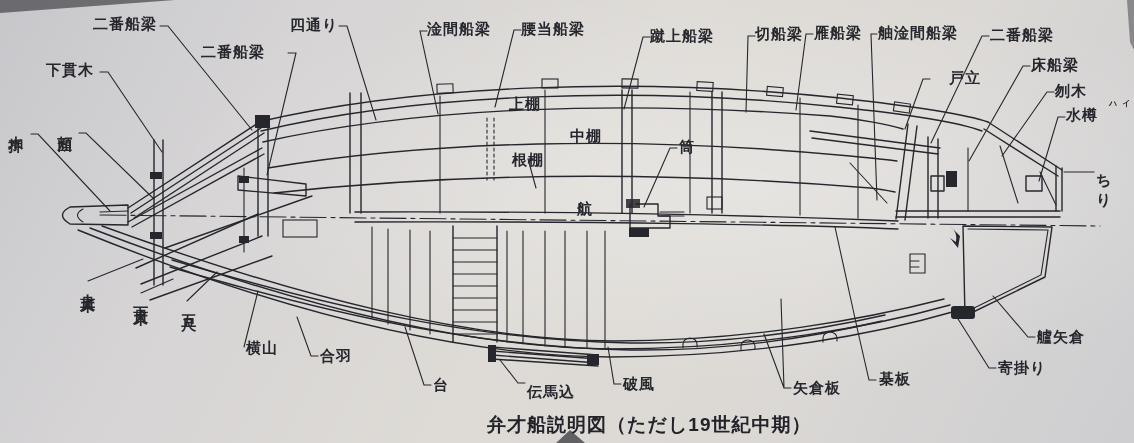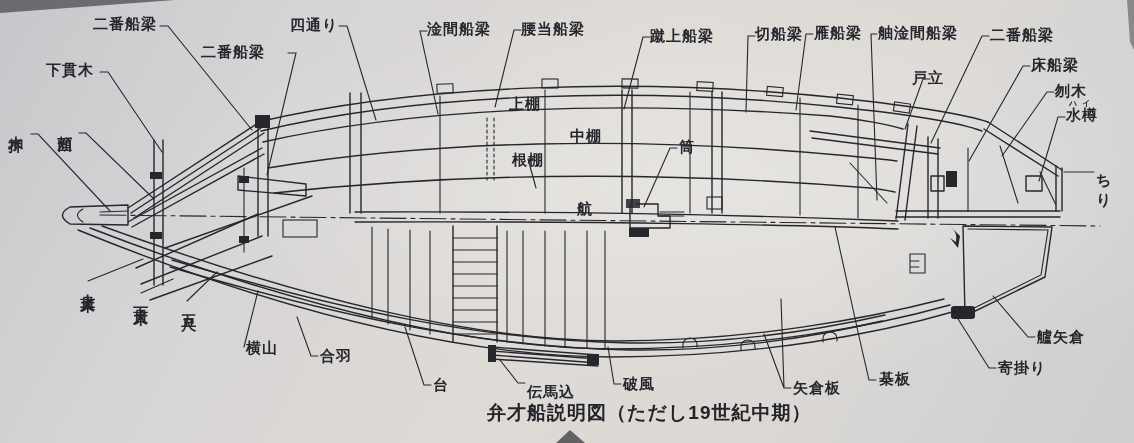--- a/index.html
+++ b/index.html
@@ -10,23 +10,23 @@
       radial-gradient(ellipse at 62% 42%, rgba(255,255,255,.28) 0%, rgba(255,255,255,0) 55%),
       linear-gradient(118deg,#c7c7cb 0%,#d6d4d5 22%,#dedbd6 48%,#dcd9d5 68%,#ccccd0 100%);
     padding-left: 40px;
   }
   #stage svg{position:absolute;left:0;top:0;}
   .lab{
     position:absolute;color:#26262d;font-size:15px;font-weight:600;
     letter-spacing:1px;white-space:nowrap;line-height:1.05;
   }
   .v{writing-mode:vertical-rl;text-orientation:upright;letter-spacing:2px;}
-  .ruby{position:absolute;font-size:8px;font-weight:600;color:#26262d;letter-spacing:5px;}
+  .ruby{position:absolute;font-size:8px;font-weight:600;color:#26262d;letter-spacing:5px;margin-left:40px;}
   .caption{
-    position:absolute;left:487px;top:400px;color:#222228;
+    position:absolute;left:487px;top:412px;color:#222228;
     font-size:19px;font-weight:700;letter-spacing:1px;white-space:nowrap;
   }
   .ink{stroke:#26262d;fill:none;stroke-width:1.4;stroke-linecap:round;stroke-linejoin:round;}
   .ink2{stroke:#26262d;fill:none;stroke-width:1.1;stroke-linecap:round;}
   .fill{fill:#26262d;stroke:none;}
   .shadow{fill:#4b4b50;stroke:none;}
 </style>
 </head>
 <body>
 
@@ -212,21 +212,21 @@
   <div class="lab" style="left:46px;top:62px">下貫木</div>
   <div class="lab" style="left:201px;top:44px">二番船梁</div>
   <div class="lab" style="left:290px;top:17px">四通り</div>
   <div class="lab" style="left:427px;top:21px">淦間船梁</div>
   <div class="lab" style="left:521px;top:21px">腰当船梁</div>
   <div class="lab" style="left:650px;top:28px">蹴上船梁</div>
   <div class="lab" style="left:755px;top:26px">切船梁</div>
   <div class="lab" style="left:814px;top:25px">雁船梁</div>
   <div class="lab" style="left:878px;top:25px">舳淦間船梁</div>
   <div class="lab" style="left:990px;top:27px">二番船梁</div>
-  <div class="lab" style="left:912px;top:70px">戸立</div>
+  <div class="lab" style="left:949px;top:70px">戸立</div>
   <div class="lab" style="left:1031px;top:57px">床船梁</div>
   <div class="lab" style="left:1055px;top:83px">刎木</div>
   <div class="ruby" style="left:1069px;top:98px">ハイ</div>
   <div class="lab" style="left:1066px;top:107px">水樽</div>
   <div class="lab v" style="left:1096px;top:163px">ちり</div>
   <div class="lab v" style="left:8px;top:124px">水押</div>
   <div class="lab v" style="left:57px;top:124px">頬面</div>
   <div class="lab v" style="left:80px;top:282px">上貫木</div>
   <div class="lab v" style="left:133px;top:295px">下貫木</div>
   <div class="lab v" style="left:181px;top:303px">五尺</div>

